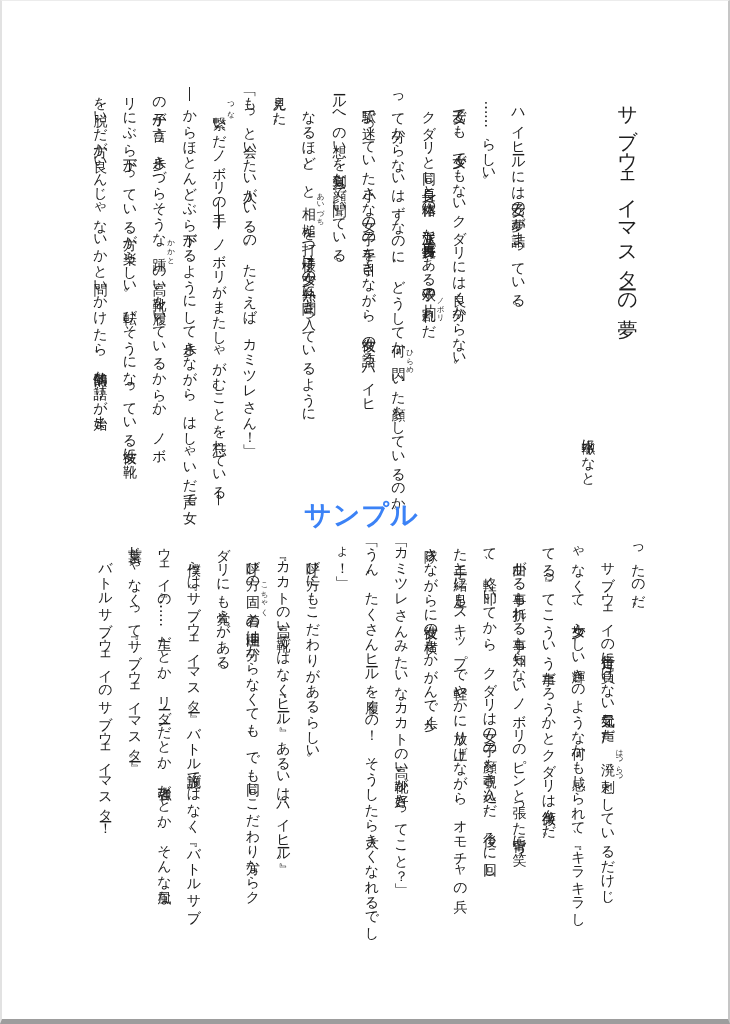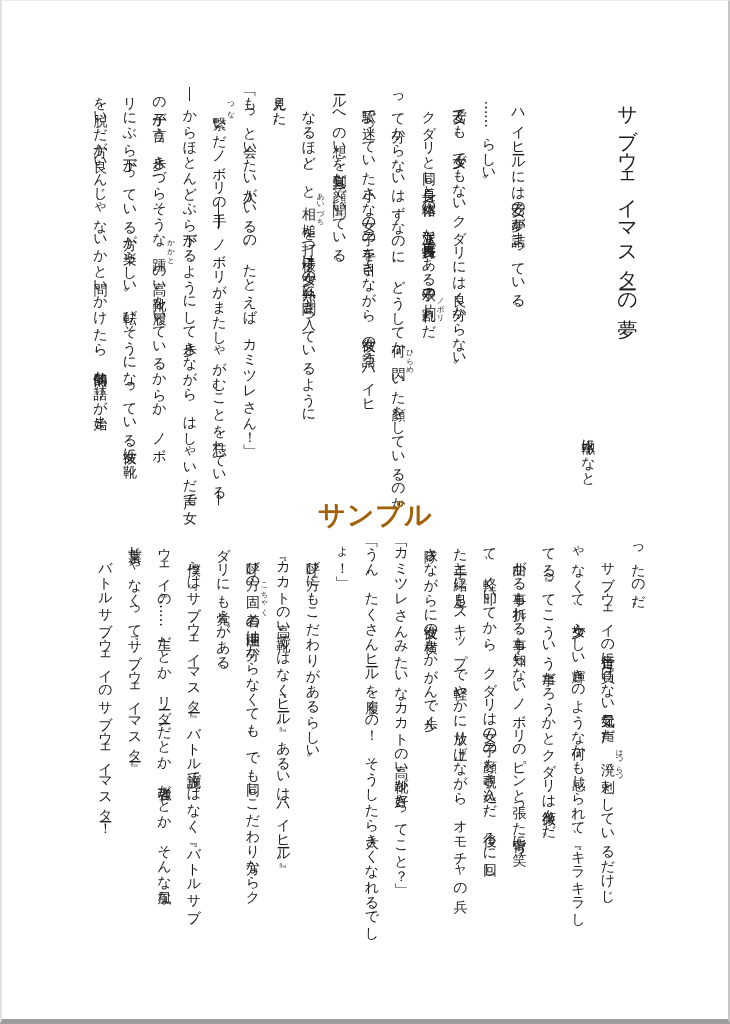--- a/index.html
+++ b/index.html
@@ -62,27 +62,27 @@
   }
   .vline {
     white-space: nowrap;
   }
   ruby rt {
     font-size: 7.5px;
     letter-spacing: 0;
   }
   .sample-label {
     position: absolute;
-    left: 316px;
+    left: 302px;
     top: 496px;
     font-family: "DejaVu Sans", "Liberation Sans", sans-serif;
     font-size: 27px;
     font-weight: 600;
     letter-spacing: 1px;
-    color: #a16207;
+    color: #3b82f6;
   }
 </style>
 </head>
 <body>
 
 <div class="page">
 
   <div class="vtext doc-title">サブウェイマスターの夢</div>
 
   <div class="vtext doc-author">水轍になと</div>

